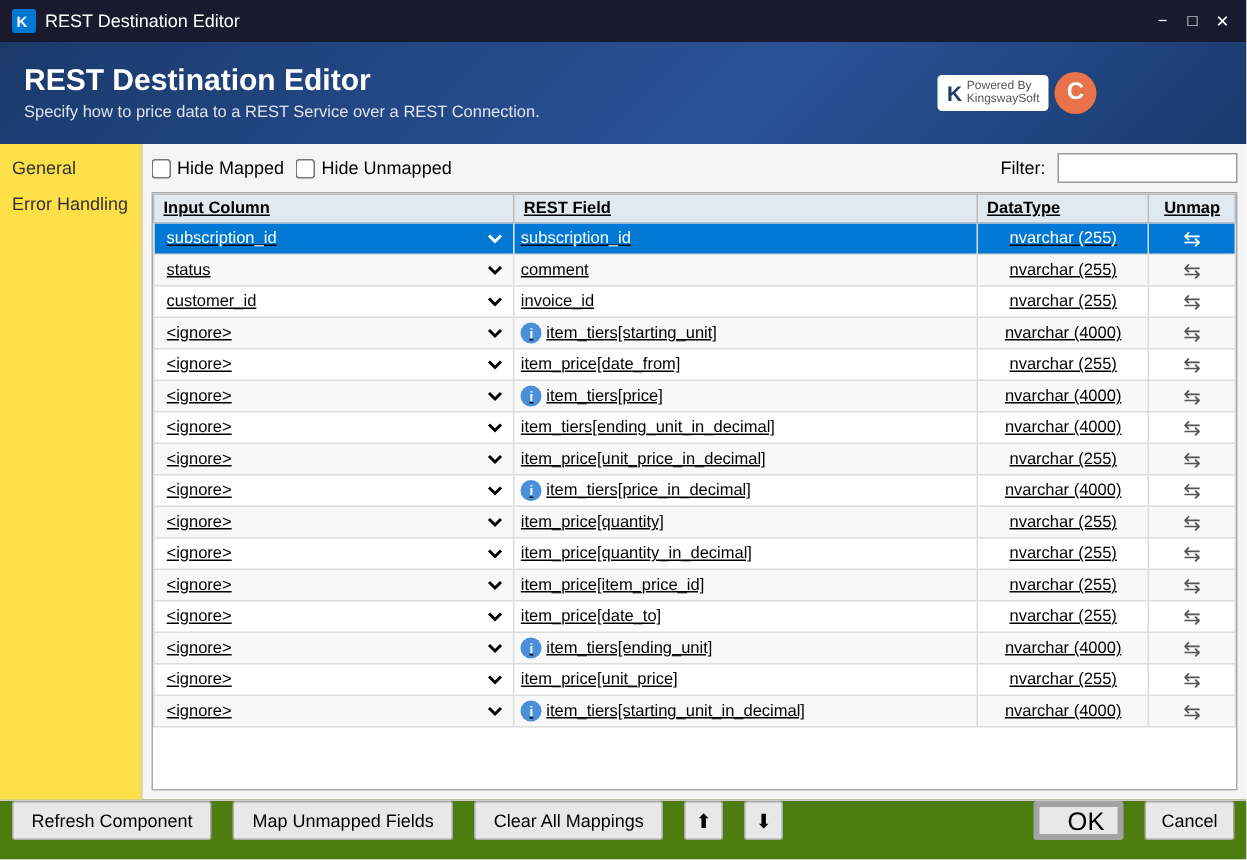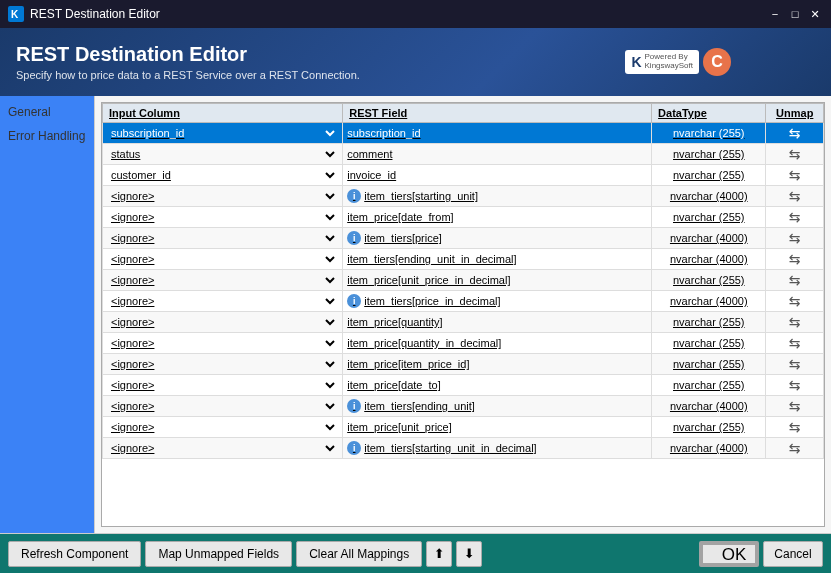--- a/index.html
+++ b/index.html
@@ -50,21 +50,21 @@
     }
 
     .main-content {
       display: flex;
       height: calc(573px - 28px - 68px - 40px);
       background: #f5f5f5;
     }
 
     .sidebar {
       width: 95px;
-      background: #3b82f6;
+      background: #fde047;
       border-right: 1px solid #ccc;
       padding: 4px 0;
     }
     .sidebar-item {
       padding: 5px 8px;
       font-size: 12px;
       cursor: pointer;
       color: #333;
     }
     .sidebar-item.active {
@@ -151,26 +151,26 @@
       display: flex; align-items: center; justify-content: center;
       color: white; font-size: 9px; font-weight: bold; flex-shrink: 0;
     }
     .unmap-btn {
       background: none; border: none; cursor: pointer; padding: 0 2px;
       font-size: 13px; color: #555;
     }
 
     .footer {
       height: 40px;
-      background: #0f766e;
+      background: #4d7c0f;
       border-top: 1px solid #ccc;
       display: flex;
-      align-items: center;
+      align-items: flex-start;
       padding: 0 8px;
-      gap: 4px;
+      gap: 14px;
     }
     .footer-btn {
       height: 26px; padding: 0 12px; font-size: 12px;
       background: #e8e8e8; border: 1px solid #aaa; cursor: pointer;
       border-radius: 2px;
     }
     .footer-icon-btn {
       width: 26px; height: 26px; display: flex; align-items: center; justify-content: center;
       background: #e8e8e8; border: 1px solid #aaa; cursor: pointer; border-radius: 2px;
       font-size: 13px;
@@ -222,20 +222,32 @@
 
 <div class="main-content">
 
   <div class="sidebar">
     <div class="sidebar-item">General</div>
     <div class="sidebar-item">Error Handling</div>
   </div>
 
   <div class="content-area">
 
+    <div class="toolbar-row">
+      <label class="checkbox-label">
+        <input type="checkbox" style="">
+        <span>Hide Mapped</span>
+      </label>
+      <label class="checkbox-label">
+        <input type="checkbox" style="">
+        <span>Hide Unmapped</span>
+      </label>
+      <span class="filter-label">Filter:</span>
+      <input type="text" class="filter-input" value="" style="">
+    </div>
 
     <div class="grid-container">
       <table>
         <thead>
           <tr>
             <th style="width:210px">
               <span>Input Column</span>
             </th>
             <th style="width:270px">
               <span>REST Field</span>

